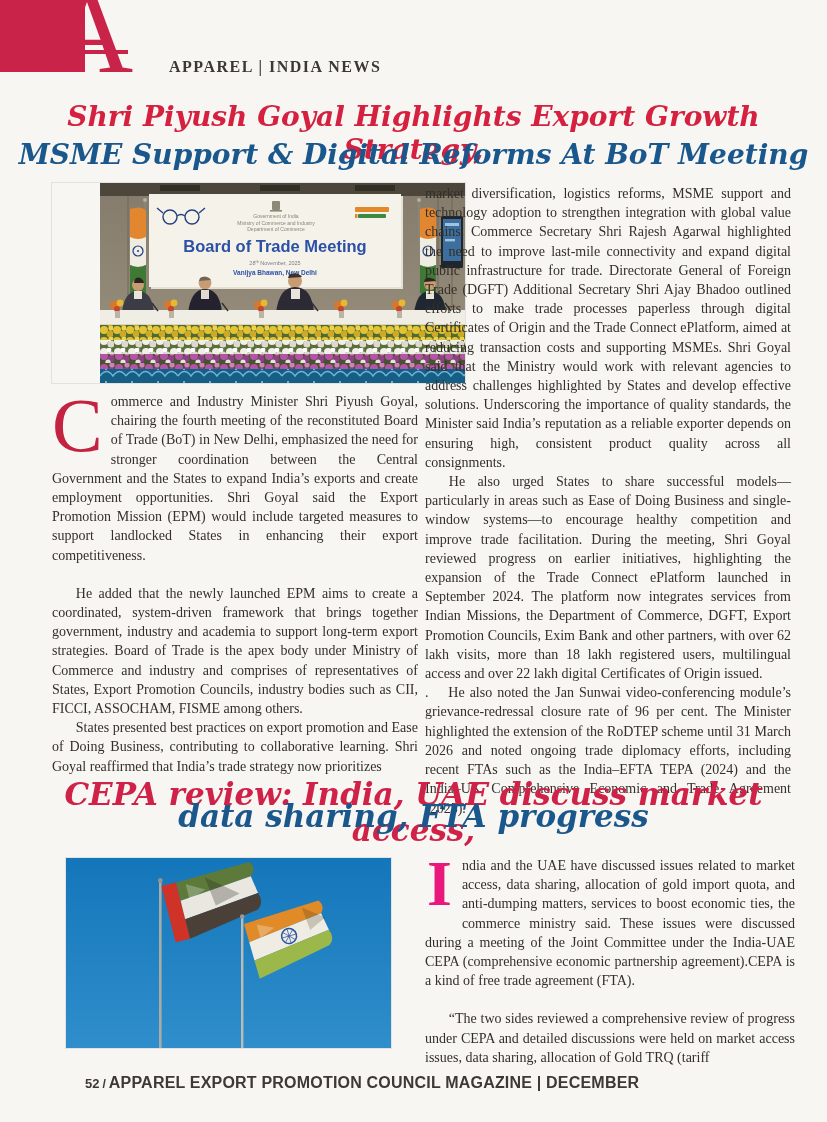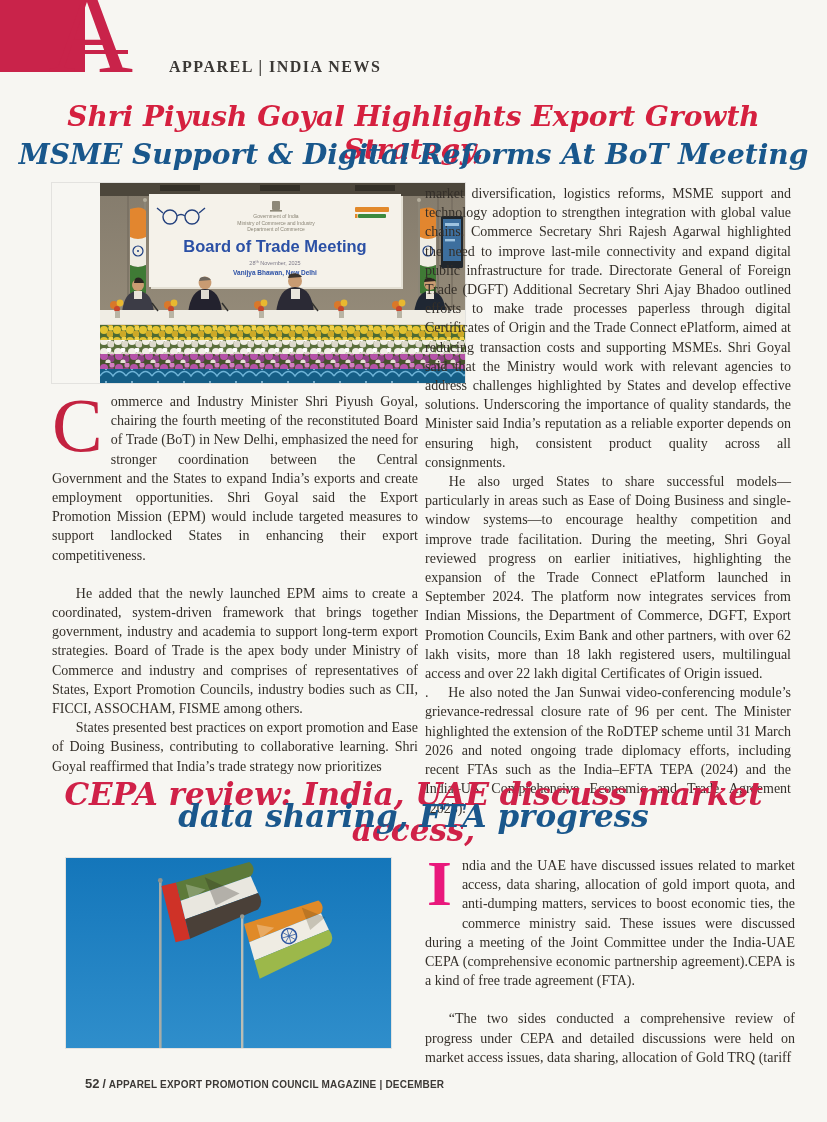--- a/index.html
+++ b/index.html
@@ -44,21 +44,21 @@
   }
   .dropcap-i{
     float:left;font-family:"Liberation Serif",serif;color:#e9187c;font-weight:bold;
     font-size:64px;line-height:52px;height:56px;padding:2px 10px 0 2px;
   }
   
   .footer{position:absolute;left:85px;top:1074px;font-family:"Liberation Sans",sans-serif;
     color:#3c3936;font-weight:bold;}
   .footer .num{font-size:13px;}
   .footer .sep{font-size:12px;padding:0 3px;}
-  .footer .txt{font-size:10px;letter-spacing:.2px;}
+  .footer .txt{font-size:16px;letter-spacing:.2px;}
 </style>
 </head>
 <body>
 
 <div class="page">
 
   <div class="logo-crossbar"></div>
   <div class="logo-block"></div>
   <div class="logo-a">A</div>
   <div class="masthead-label">APPAREL | INDIA NEWS</div>
@@ -298,20 +298,20 @@
           </g>
           <path d="M238 66 l20 16 l-18 8 z" fill="rgba(60,50,20,.22)"></path>
           <path d="M190 70 l16 8 l-16 6 z" fill="rgba(255,255,255,.28)"></path>
         </g>
       </g>
     </svg>
   </div>
 
   <div class="col col3">
     <p><span class="dropcap-i">I</span><span>ndia and the UAE have discussed issues related to market access, data sharing, allocation of gold import quota, and anti-dumping matters, services to boost economic ties, the commerce ministry said. These issues were discussed during a meeting of the Joint Committee under the India-UAE CEPA (comprehensive economic partnership agreement).CEPA is a kind of free trade agreement (FTA).</span></p>
-    <p class="indent gap">“The two sides conducted a comprehensive review of progress under CEPA and detailed discussions were held on market access issues, data sharing, allocation of Gold TRQ (tariff</p>
+    <p class="indent gap">“The two sides reviewed a comprehensive review of progress under CEPA and detailed discussions were held on market access issues, data sharing, allocation of Gold TRQ (tariff</p>
   </div>
 
   <div class="footer">
     <span class="num">52</span><span class="sep">/</span><span class="txt">APPAREL EXPORT PROMOTION COUNCIL MAGAZINE | DECEMBER</span>
   </div>
 
 </div>
 
 </body></html>

